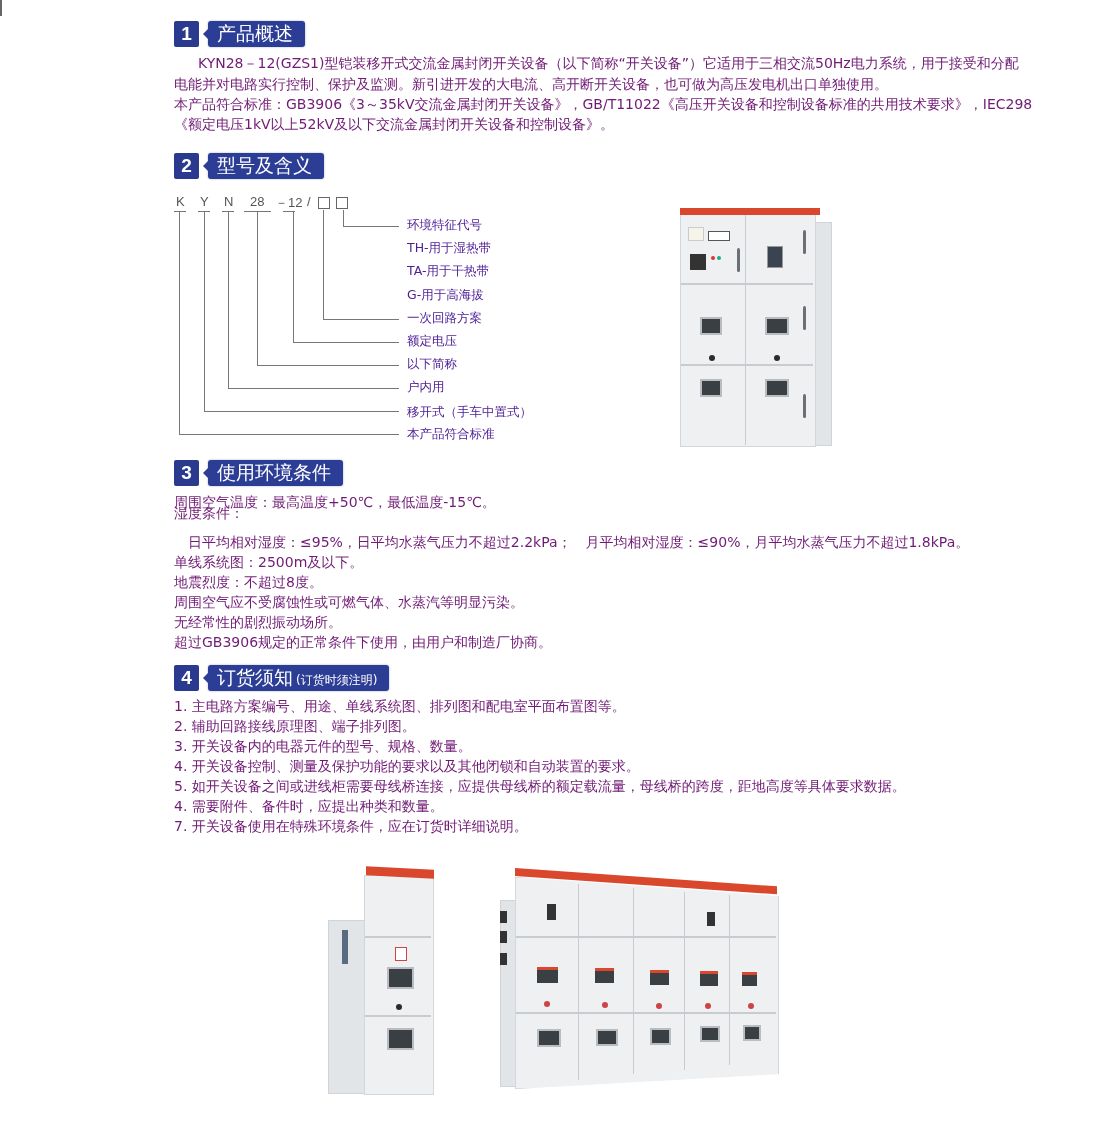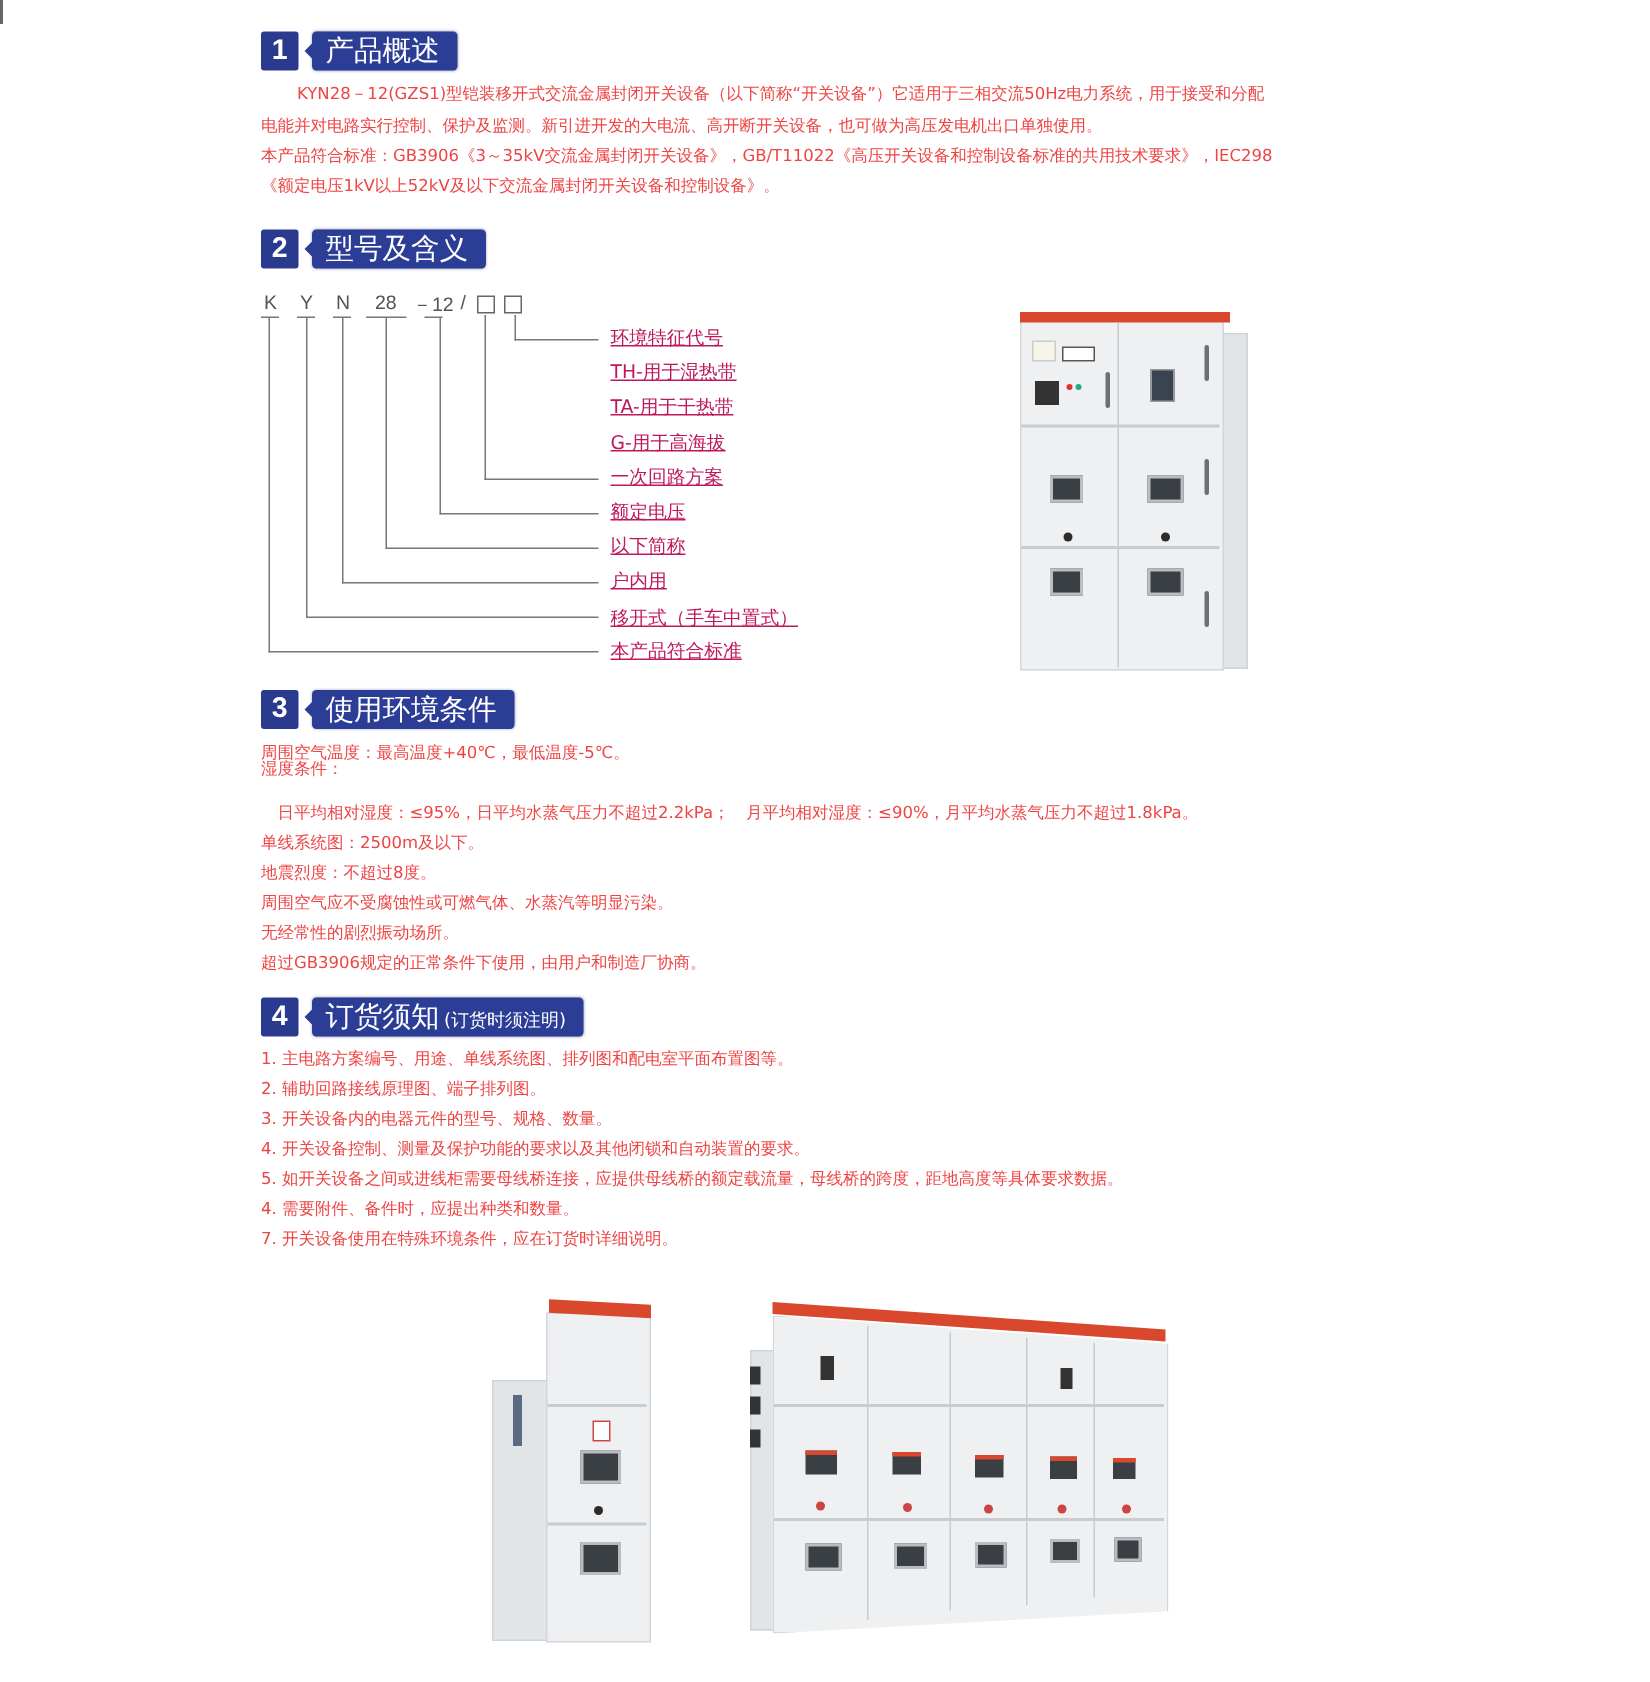--- a/index.html
+++ b/index.html
@@ -9,27 +9,27 @@
   .sec-head { position:absolute; left:174px; height:28px; display:flex; align-items:center; }
   .sec-num { width:25px; height:26px; background:#2a3a8f; color:#fff; font-weight:bold;
              font-size:19px; display:flex; align-items:center; justify-content:center;
              font-family:"Liberation Sans",sans-serif; border-radius:2px; }
   .sec-title { position:relative; margin-left:9px; height:26px; background:#2c3d96; color:#fff;
                font-size:19px; display:flex; align-items:center; padding:0 12px 0 9px;
                border-radius:3px; box-shadow:0 0 2px rgba(20,30,100,.4); }
   .sec-title::before { content:""; position:absolute; left:-5px; top:8px; border-right:5px solid #2c3d96;
                border-top:5px solid transparent; border-bottom:5px solid transparent; }
   .sec-sub { font-size:12px; margin-left:3px; margin-top:4px; }
-  .txt { position:absolute; left:174px; font-size:11px; line-height:20px; color:#ef4444; white-space:nowrap; }
+  .txt { position:absolute; left:174px; font-size:14px; line-height:20px; color:#701a75; white-space:nowrap; }
   .model-letter { position:absolute; top:194px; font-size:13px; color:#555; font-family:"Liberation Sans",sans-serif; }
   .model-box { position:absolute; top:197px; width:10px; height:10px; border:1px solid #666; }
   .uline { position:absolute; top:211px; height:1px; background:#777; }
   .vline { position:absolute; width:1px; background:#777; }
   .hline { position:absolute; height:1px; background:#777; }
-  .mean { position:absolute; left:407px; font-size:12.5px; color:#be185d; white-space:nowrap;text-decoration:underline; }
+  .mean { position:absolute; left:407px; font-size:12.5px; color:#4c1d95; white-space:nowrap; }
   
   .cab { position:absolute; background:#eef0f2; border:1px solid #d3d6da; }
   .cab-top { position:absolute; background:#d9482c; }
   .window { position:absolute; background:#3a3f44; border:2px solid #b9bcc0; }
   .redpanel { position:absolute; background:#3a3f44; border-top:3px solid #d9482c; }
   .seam { position:absolute; background:#c8ccd0; }
   .knob { position:absolute; width:6px; height:6px; border-radius:50%; background:#2b2b2b; }
   .handle { position:absolute; width:3px; height:24px; background:#6c7076; border-radius:2px; }
   .side { position:absolute; background:#e2e5e8; border:1px solid #d0d3d7; }
 </style>
@@ -117,21 +117,21 @@
   <div class="handle" style="left:737px;top:248px"></div>
   <div class="handle" style="left:803px;top:230px"></div>
   <div class="handle" style="left:803px;top:306px"></div>
   <div class="handle" style="left:803px;top:394px"></div>
 </div>
 
 <div class="sec-head" style="top:459px">
   <div class="sec-num">3</div>
   <div class="sec-title">使用环境条件</div>
 </div>
-<div class="txt" style="top:492px">周围空气温度：最高温度+40℃，最低温度-5℃。</div>
+<div class="txt" style="top:492px">周围空气温度：最高温度+50℃，最低温度-15℃。</div>
 <div class="txt" style="top:503px">湿度条件：</div>
 <div class="txt" style="top:532px">　日平均相对湿度：≤95%，日平均水蒸气压力不超过2.2kPa；　月平均相对湿度：≤90%，月平均水蒸气压力不超过1.8kPa。</div>
 <div class="txt" style="top:552px">单线系统图：2500m及以下。</div>
 <div class="txt" style="top:572px">地震烈度：不超过8度。</div>
 <div class="txt" style="top:592px">周围空气应不受腐蚀性或可燃气体、水蒸汽等明显污染。</div>
 <div class="txt" style="top:612px">无经常性的剧烈振动场所。</div>
 <div class="txt" style="top:632px">超过GB3906规定的正常条件下使用，由用户和制造厂协商。</div>
 
 <div class="sec-head" style="top:664px">
   <div class="sec-num">4</div>

